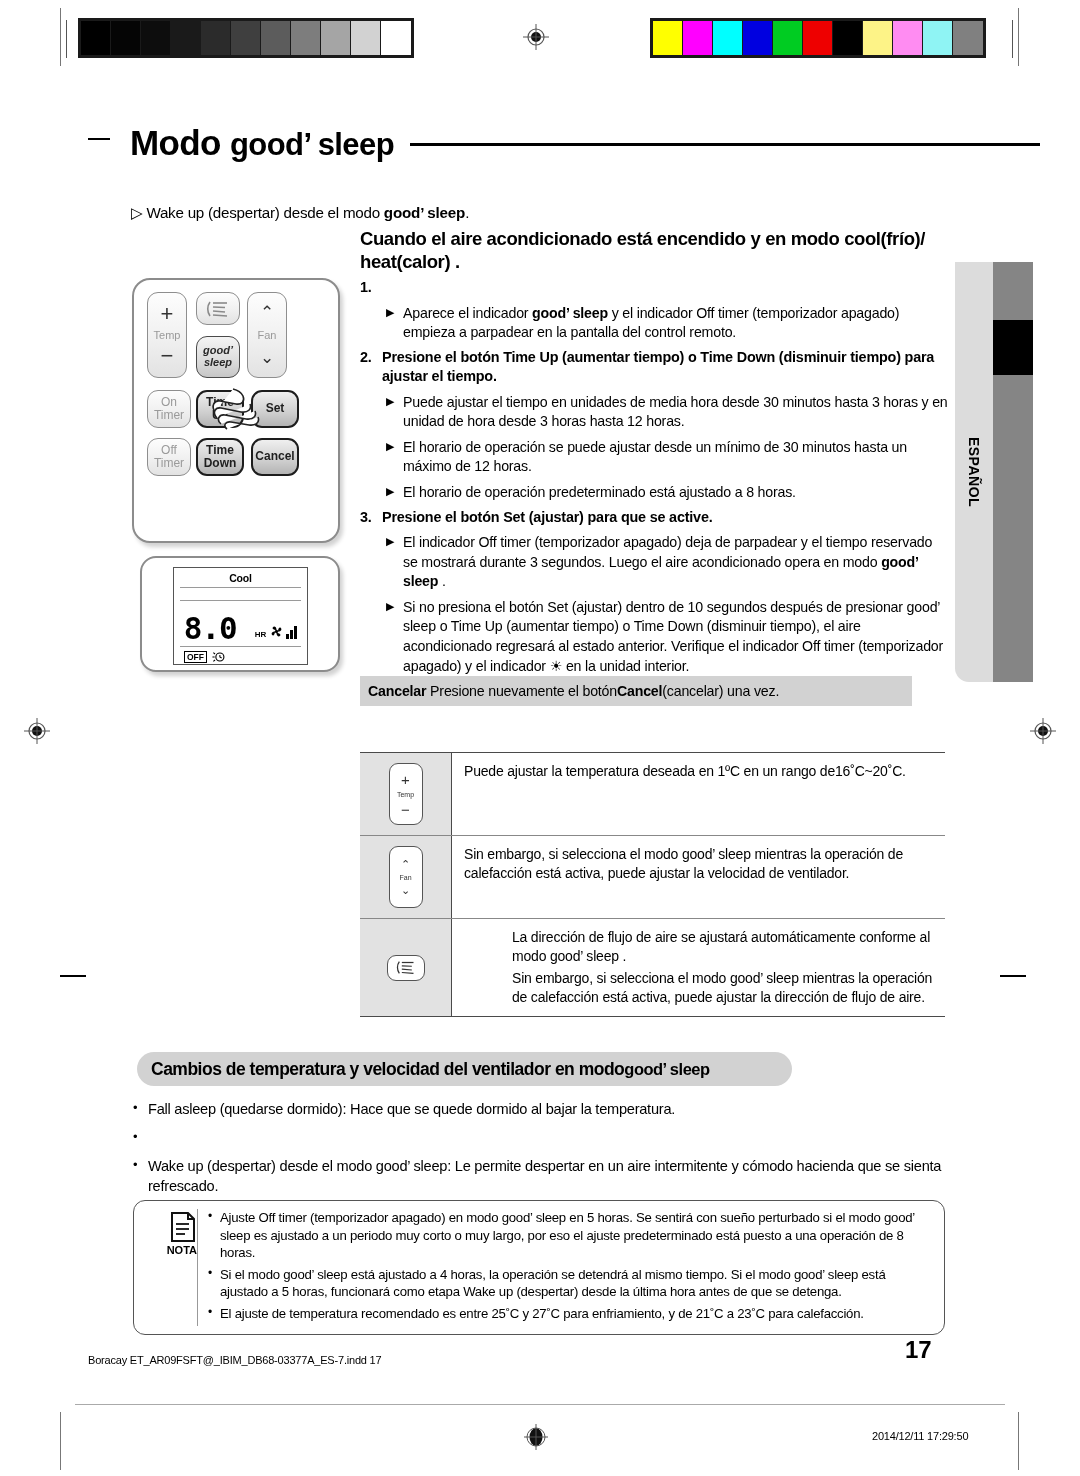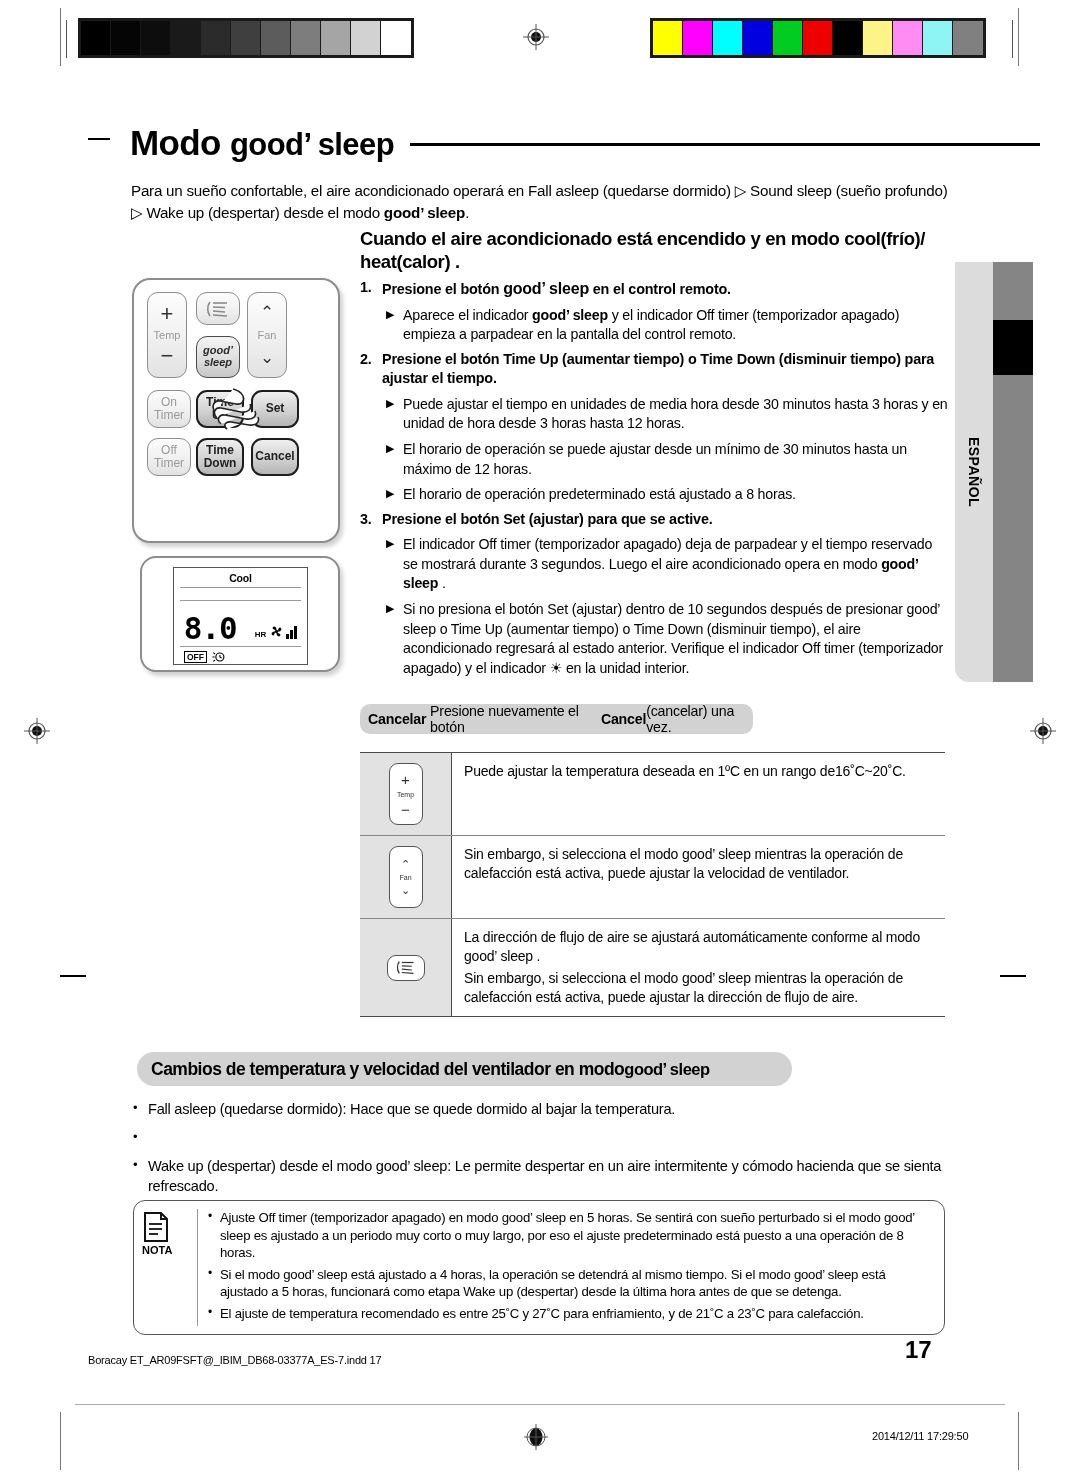--- a/index.html
+++ b/index.html
@@ -63,33 +63,33 @@
   }
   .step .num { width:22px; flex:none; }
   .sub {
     display:flex; font-size:14.2px; line-height:1.38;
     letter-spacing:-0.2px; margin-top:6px; padding-left:26px;
   }
   .sub .tri { width:17px; flex:none; font-size:11px; line-height:1.6; }
 
   
   .cancel-bar {
-    position:absolute; left:360px; top:704px; width:393px; height:30px;
+    position:absolute; left:360px; top:676px; width:552px; height:30px;
     background:#d2d2d2; display:flex; align-items:center;
-    padding-left:8px; font-size:14.2px; letter-spacing:-0.2px;border-radius:10px;
+    padding-left:8px; font-size:14.2px; letter-spacing:-0.2px;
   }
 
   
   .ftable {
     position:absolute; left:360px; top:752px; width:585px;
     border-top:1.6px solid #4a4a4a; border-bottom:1.6px solid #4a4a4a;
     font-size:14px;
   }
   .frow { display:flex; border-bottom:1px solid #888; }
-  .frow:last-child { border-bottom:none; }
+  .frow:last-child { border-bottom:none;gap:48px; }
   .fcell-icon {
     width:92px; flex:none; background:#e2e2e2;
     border-right:1.6px solid #4a4a4a;
     display:flex; align-items:center; justify-content:center;
     padding:10px 0;
   }
   .fcell-txt { flex:1; padding:9px 10px 9px 12px; line-height:1.36; letter-spacing:-0.2px; }
   .fcell-txt p { margin:0 0 3px 0; }
   .fcell-txt p:last-child { margin-bottom:0; }
 
@@ -118,21 +118,21 @@
   .blt .dot { width:15px; flex:none; font-size:13px; }
 
   
   .nota {
     position:absolute; left:133px; top:1200px; width:812px; height:135px;
     border:1.6px solid #555; border-radius:12px;
     display:flex; padding:8px 10px 8px 8px;
   }
   .nota-icon {
     width:56px; flex:none; border-right:1.2px solid #999;
-    display:flex; flex-direction:column; align-items:flex-start; justify-content:flex-start;
+    display:flex; flex-direction:column; align-items:flex-end; justify-content:flex-start;
     padding-top:2px;
   }
   .nota-icon .lbl { font-size:11px; font-weight:700; margin-top:1px; }
   .nota-body { flex:1; padding-left:10px; font-size:13.2px; }
   .nblt { display:flex; line-height:1.33; letter-spacing:-0.25px; margin-bottom:4px; }
   .nblt .dot { width:12px; flex:none; font-size:12px; }
 
   .pageno {
     position:absolute; left:905px; top:1336px;
     font-size:24px; font-weight:700;
@@ -288,21 +288,21 @@
 
 <div class="dash-left"></div>
 <div class="headline-row">
   <div class="headline">
     <span>Modo </span><span class="gs">good’ sleep</span>
   </div>
   <div class="headline-rule"></div>
 </div>
 
 <div class="intro">
-  <span>Para un sueño confortable, el aire acondicionado operará en Fall asleep (quedarse dormido) ▷ Sound sleep (sueño profundo)</span><br>
+  <br>
   <span>▷ Wake up (despertar) desde el modo </span><span class="gsb">good’ sleep</span><span>.</span>
 </div>
 
 <div class="sidebar-gray"></div>
 <div class="sidebar-black"></div>
 <div class="sidetab">
   <span>ESPAÑOL</span>
 </div>
 
 <div class="remote">
@@ -406,21 +406,20 @@
 </div>
 
 <div class="rightcol">
   <div class="h2">
     <span>Cuando el aire acondicionado está encendido y en modo cool(frío)/</span><br>
     <span>heat(calor) .</span>
   </div>
 
   <div class="step">
     <span class="num">1.</span>
-    <span><span>Presione el botón </span><span class="gsb" style="font-size:16px;">good’ sleep</span><span> en el control remoto.</span></span>
   </div>
   <div class="sub">
     <span class="tri">▶</span>
     <span><span>Aparece el indicador </span><span class="gsb">good’ sleep</span><span> y el indicador Off timer (temporizador apagado) empieza a parpadear en la pantalla del control remoto.</span></span>
   </div>
 
   <div class="step">
     <span class="num">2.</span>
     <span>Presione el botón Time Up (aumentar tiempo) o Time Down (disminuir tiempo) para ajustar el tiempo.</span>
   </div>

